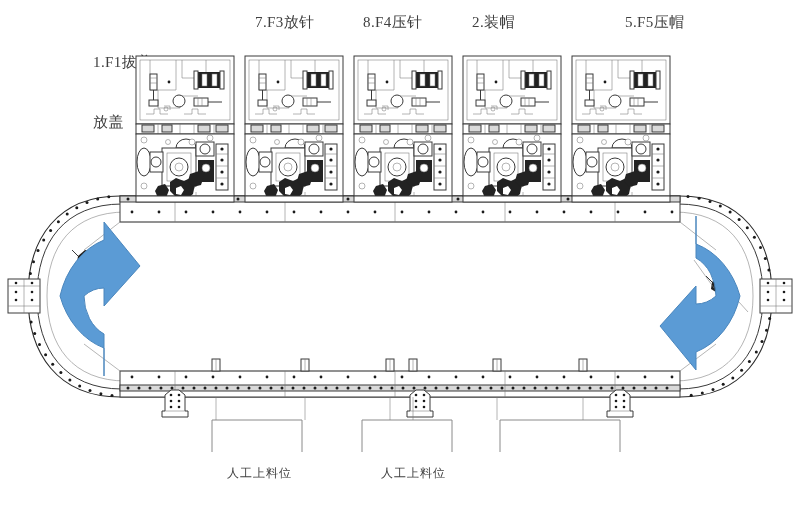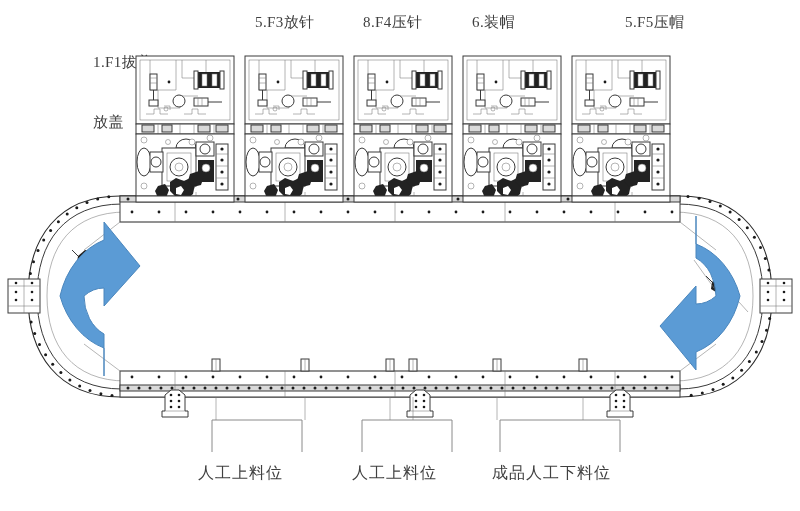--- a/index.html
+++ b/index.html
@@ -14,49 +14,48 @@
   #stage{position:absolute;left:0;top:0;width:800px;height:511px;}
   .lbl{
     position:absolute;
     font-family:"Liberation Serif","DejaVu Serif",serif;
     font-size:15px;
     color:#404040;
     white-space:pre;
     letter-spacing:0.4px;
     line-height:20px;
   }
-  .lbl-bottom{font-size:16px;letter-spacing:1px;}
+  .lbl-bottom{font-size:12px;letter-spacing:1px;margin-left:29px;}
   svg{position:absolute;left:0;top:0;}
   .ln{fill:none;stroke:#2b2b2b;}
   .ln-mid{fill:none;stroke:#3a3a3a;stroke-width:1;}
   .ln-hair{fill:none;stroke:#777;stroke-width:.55;}
   .fillw{fill:#ffffff;}
   .fillg{fill:#d9d9d9;}
   .filld{fill:#222;}
   .arrow{fill:#5b9bd5;stroke:#4a86bd;stroke-width:1;}
   .brk{fill:none;stroke:#8a8a8a;stroke-width:1;}
   .dot{fill:#1a1a1a;}
 </style>
 </head>
 <body>
 
 <div id="stage">
 
   <div class="lbl" style="left:93px;top:12px;">
     <div>1.F1拔盖，F2</div>
     <div>放盖</div>
   </div>
-  <div class="lbl" style="left:255px;top:12px;">5.F3放针</div>
+  <div class="lbl" style="left:255px;top:12px;">7.F3放针</div>
   <div class="lbl" style="left:363px;top:12px;">8.F4压针</div>
-  <div class="lbl" style="left:472px;top:12px;">6.装帽</div>
+  <div class="lbl" style="left:472px;top:12px;">2.装帽</div>
   <div class="lbl" style="left:578px;top:12px;margin-left:47px;">5.F5压帽</div>
 
   <div class="lbl lbl-bottom" style="left:198px;top:463px;">人工上料位</div>
   <div class="lbl lbl-bottom" style="left:352px;top:463px;">人工上料位</div>
-  <div class="lbl lbl-bottom" style="left:492px;top:463px;">成品人工下料位</div>
 
   <svg width="800" height="511" viewBox="0 0 800 511">
 
     <defs>
 
       <g id="cell">
 
         <rect class="ln-mid fillw" x="0" y="0" width="98" height="68"></rect>
         <rect class="ln-hair fillw" x="4" y="4" width="90" height="60"></rect>
 

